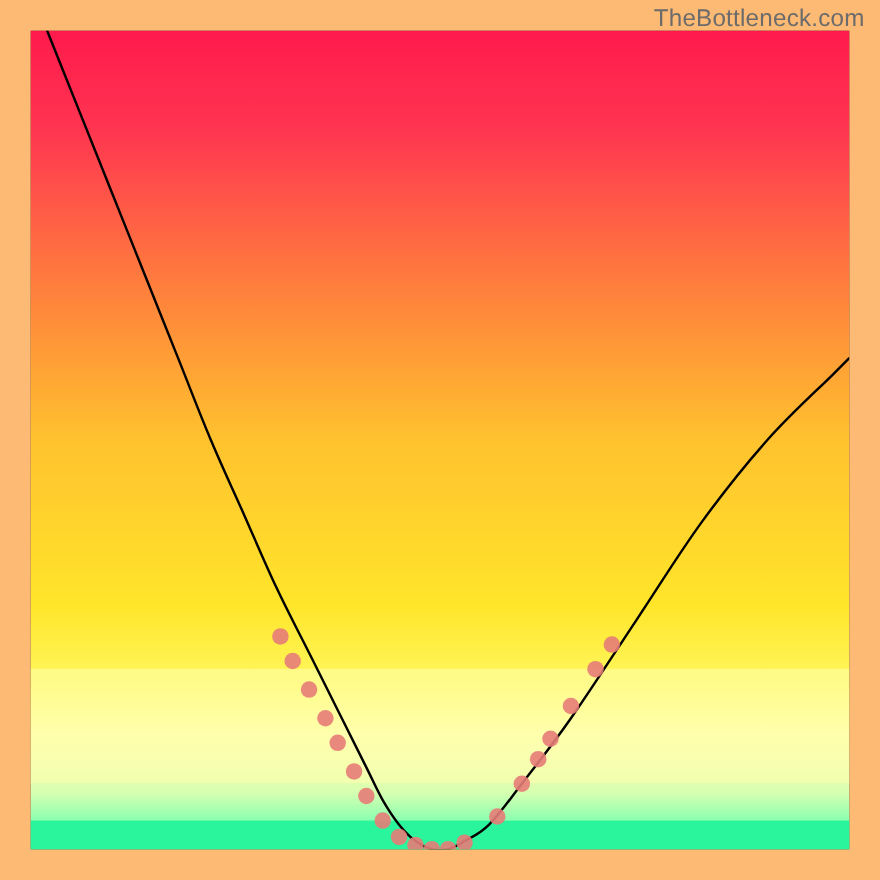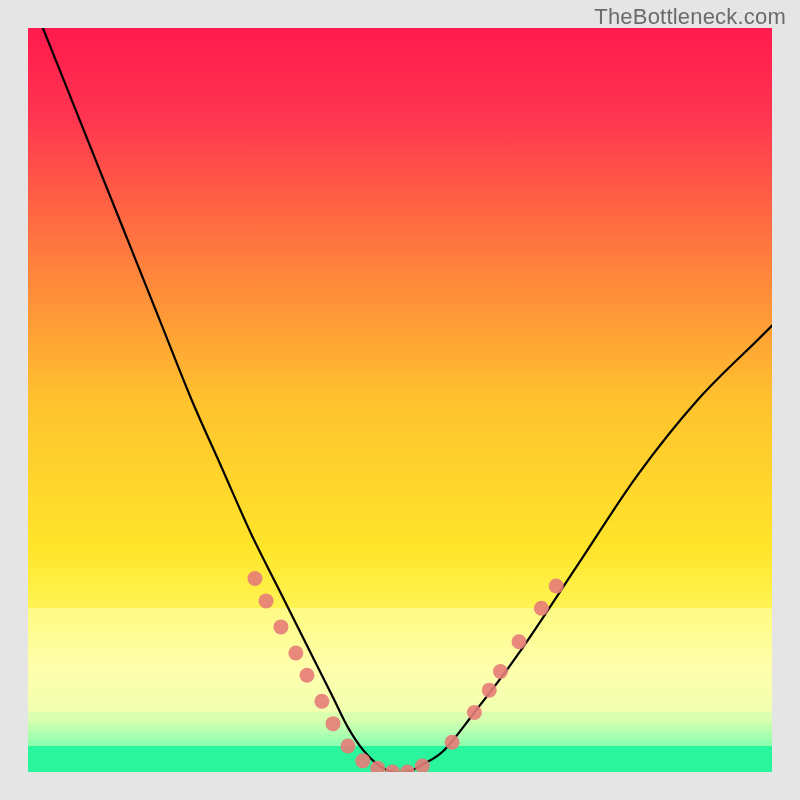--- a/index.html
+++ b/index.html
@@ -8,21 +8,21 @@
     width: 800px;
     height: 800px;
     overflow: hidden;
     background: #000;
     font-family: Arial, Helvetica, sans-serif;
   }
   .frame {
     position: absolute;
     top: 0; left: 0;
     width: 800px; height: 800px;
-    background: #e5e5e5;
+    background: #fdba74;
   }
   .plot-area {
     position: absolute;
     background: #000;
   }
   .gradient-bg {
     position: absolute;
     left: 0; right: 0;
   }
   .watermark {

